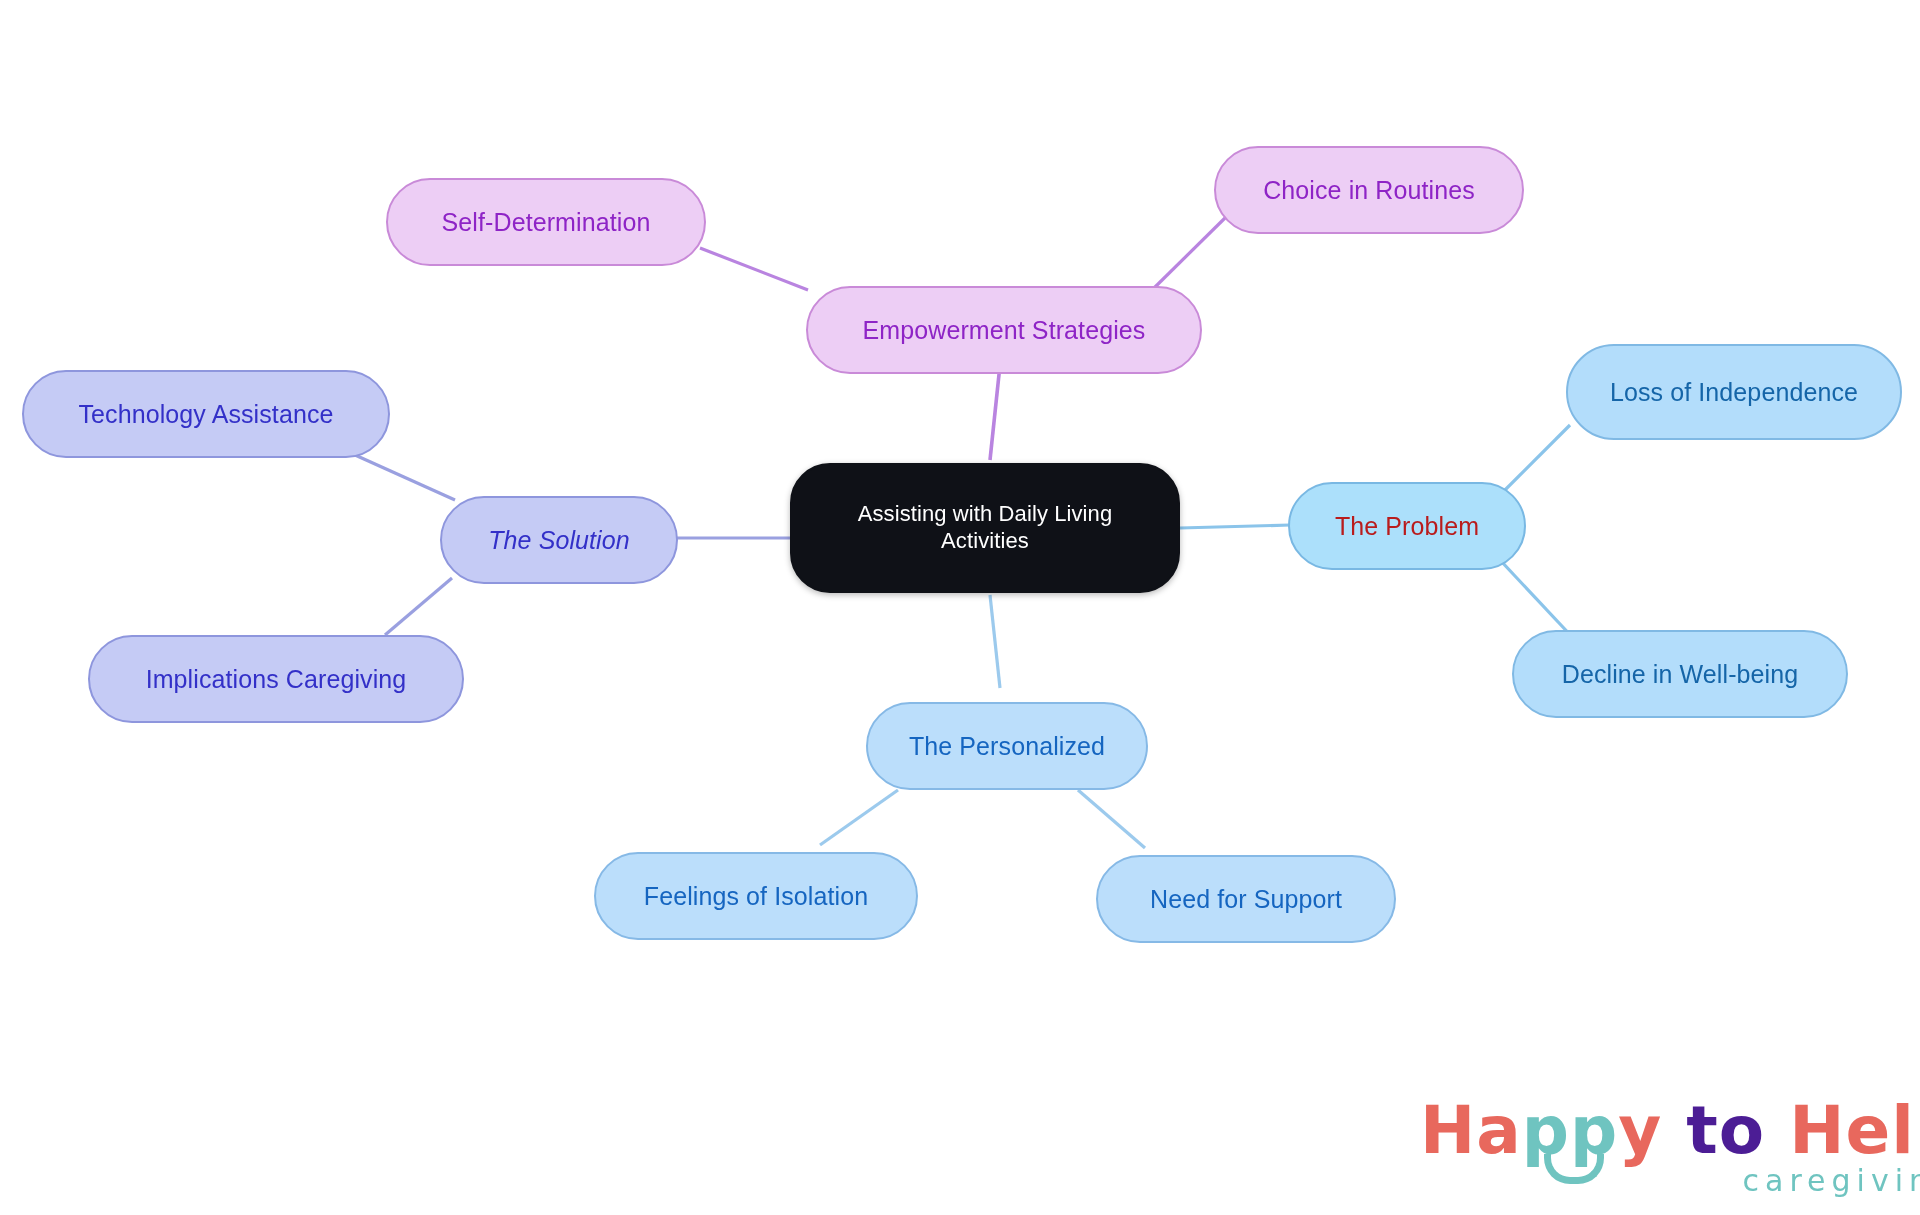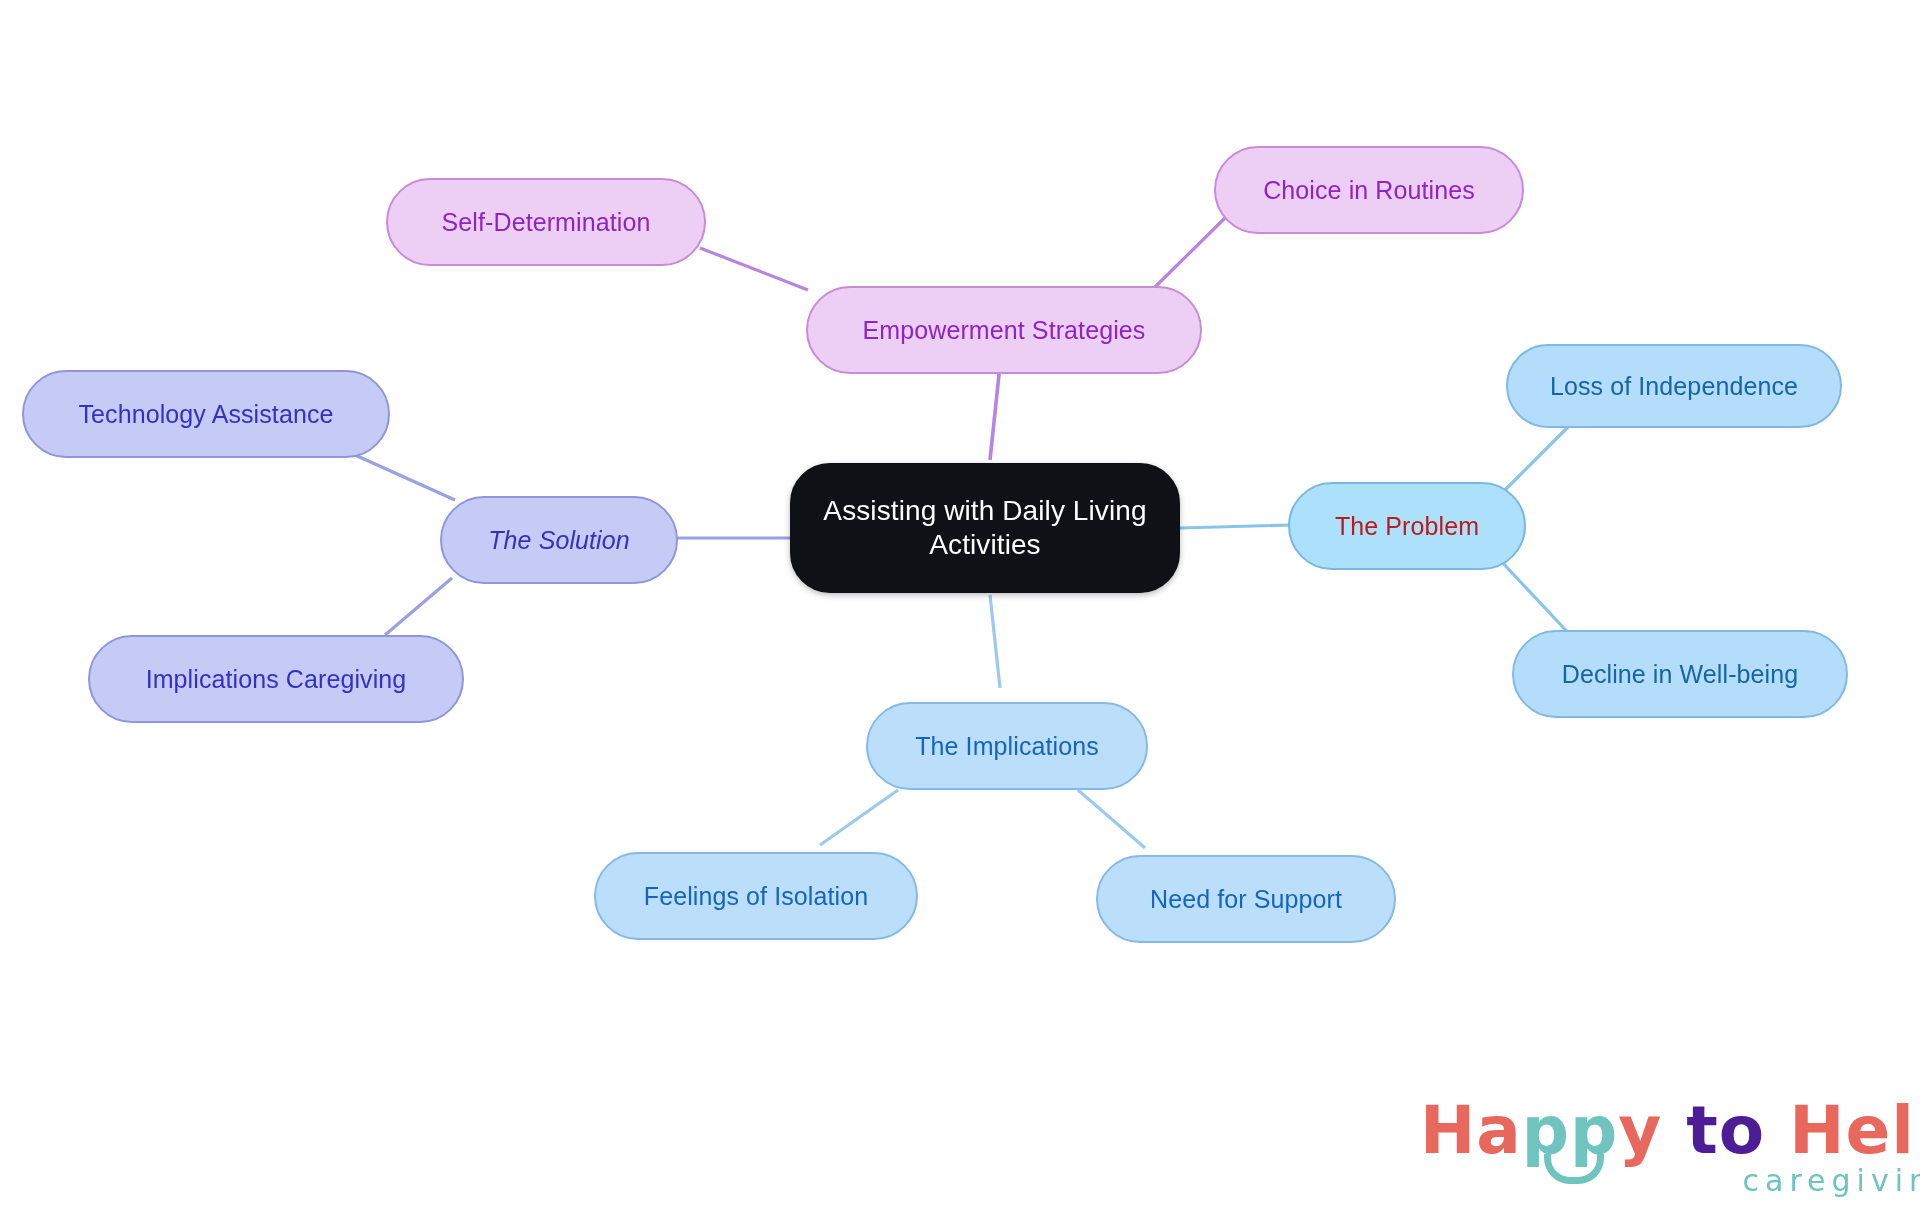--- a/index.html
+++ b/index.html
@@ -42,21 +42,21 @@
     border-width: 2px;
     line-height: 1.22;
     white-space: pre-line;
     letter-spacing: 0.1px;
   }
 
   .node-root {
     background: #0f1117;
     border-color: #0f1117;
     color: #ffffff;
-    font-size: 28px;
+    font-size: 22px;
     border-radius: 40px;
     box-shadow: 0 2px 6px rgba(0,0,0,0.28);
   }
 
   .node-blue-mid {
     background: #ace0fb;
     border-color: #79b8e3;
     color: #b91c1c;
     font-size: 25px;
   }
@@ -154,25 +154,25 @@
     <path d="M 808 290 L 700 248" fill="none" stroke="#b984e0" stroke-width="3.2"></path>
 
     <path d="M 1152 290 L 1225 218" fill="none" stroke="#b984e0" stroke-width="3.2"></path>
   </svg>
 
   <div class="node node-root" style="left:790px; top:463px; width:390px; height:130px;">Assisting with Daily Living
 Activities</div>
 
   <div class="node node-blue-mid" style="left:1288px; top:482px; width:238px; height:88px;">The Problem</div>
 
-  <div class="node node-blue-leaf-2" style="left:1506px; top:344px; width:336px; height:84px;">Loss of Independence</div>
+  <div class="node node-blue-leaf-2" style="left:1566px; top:344px; width:336px; height:96px;">Loss of Independence</div>
 
   <div class="node node-blue-leaf-2" style="left:1512px; top:630px; width:336px; height:88px;">Decline in Well-being</div>
 
-  <div class="node node-blue-leaf" style="left:866px; top:702px; width:282px; height:88px;">The Implications</div>
+  <div class="node node-blue-leaf" style="left:866px; top:702px; width:282px; height:88px;">The Personalized</div>
 
   <div class="node node-blue-leaf" style="left:594px; top:852px; width:324px; height:88px;">Feelings of Isolation</div>
 
   <div class="node node-blue-leaf" style="left:1096px; top:855px; width:300px; height:88px;">Need for Support</div>
 
   <div class="node node-periwinkle" style="left:440px; top:496px; width:238px; height:88px;font-style:italic;">The Solution</div>
 
   <div class="node node-periwinkle" style="left:22px; top:370px; width:368px; height:88px;">Technology Assistance</div>
 
   <div class="node node-periwinkle" style="left:88px; top:635px; width:376px; height:88px;">Implications Caregiving</div>

